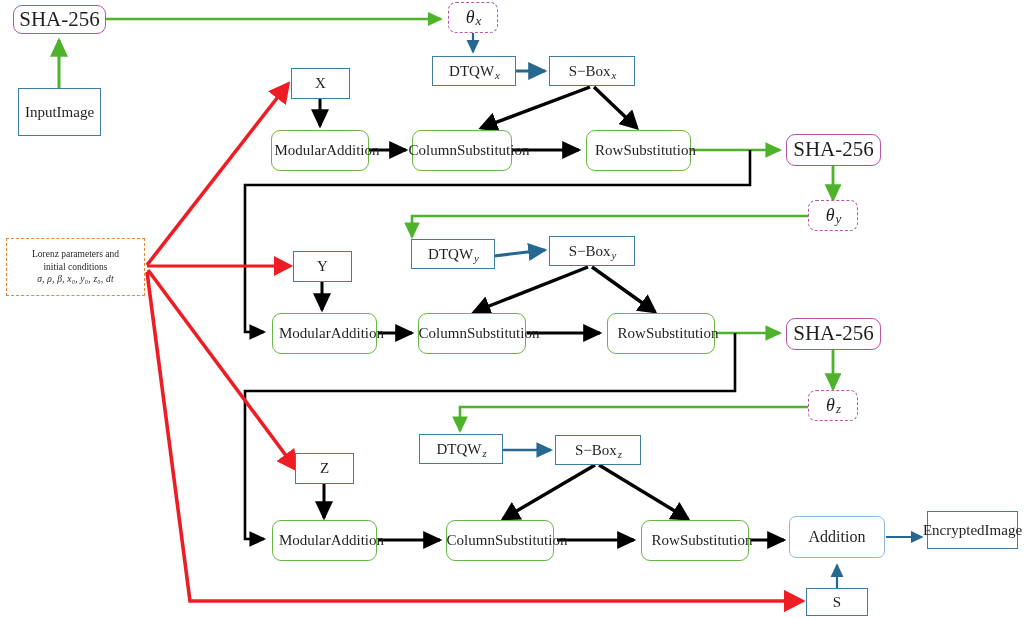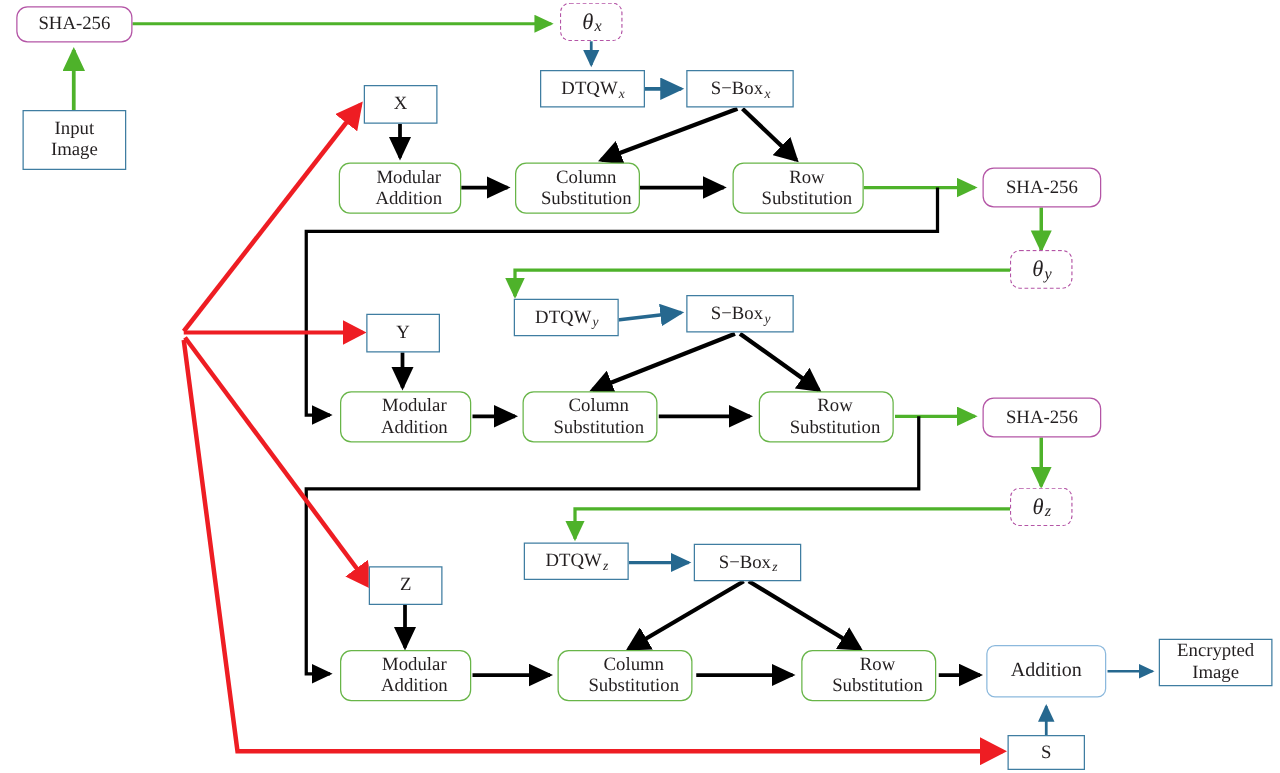--- a/index.html
+++ b/index.html
@@ -49,36 +49,36 @@
   }
   .n-green {
     border: 1.6px solid #68b548;
     border-radius: 9px;
     font-size: 15px;
     padding-left: 14px;
   }
   .n-purple {
     border: 1.8px solid #b455a6;
     border-radius: 9px;
-    font-size: 15px;
+    font-size: 21px;
   }
   .n-theta {
     border: 1.8px dashed #b455a6;
     border-radius: 8px;
     font-size: 18px;
     font-style: italic;
   }
   .n-dashed-orange {
     border: 1.5px dashed #e8833a;
     font-size: 9.5px;
     flex-direction: column;
     line-height: 1.35;
     padding: 2px 3px;
   }
-  .two-line { flex-direction: column; }
+  .two-line { flex-direction: row; }
   .sub {
     font-size: 0.72em;
     font-style: italic;
     vertical-align: sub;
     position: relative;
     top: 4px;
     left: 1px;
   }
   .lorenz-line { display: block; white-space: nowrap; }
   .lorenz-params { font-style: italic; letter-spacing: 0.2px; }
@@ -179,20 +179,25 @@
 
   <div class="node n-purple" style="left:13px; top:5px; width:93px; height:29px;">
     <span>SHA-256</span>
   </div>
 
   <div class="node n-blue two-line" style="left:18px; top:88px; width:83px; height:48px;">
     <span>Input</span>
     <span>Image</span>
   </div>
 
+  <div class="node n-dashed-orange" style="left:6px; top:238px; width:139px; height:58px;">
+    <span class="lorenz-line">Lorenz parameters and</span>
+    <span class="lorenz-line">initial conditions</span>
+    <span class="lorenz-line lorenz-params">σ, ρ, β, x₀, y₀, z₀, dt</span>
+  </div>
 
   <div class="node n-theta" style="left:448px; top:2px; width:50px; height:31px;">
     <span>θ</span>
       <span class="sub">x</span>
   </div>
   <div class="node n-theta" style="left:808px; top:200px; width:50px; height:31px;">
     <span>θ</span>
       <span class="sub">y</span>
   </div>
   <div class="node n-theta" style="left:808px; top:390px; width:50px; height:31px;">

